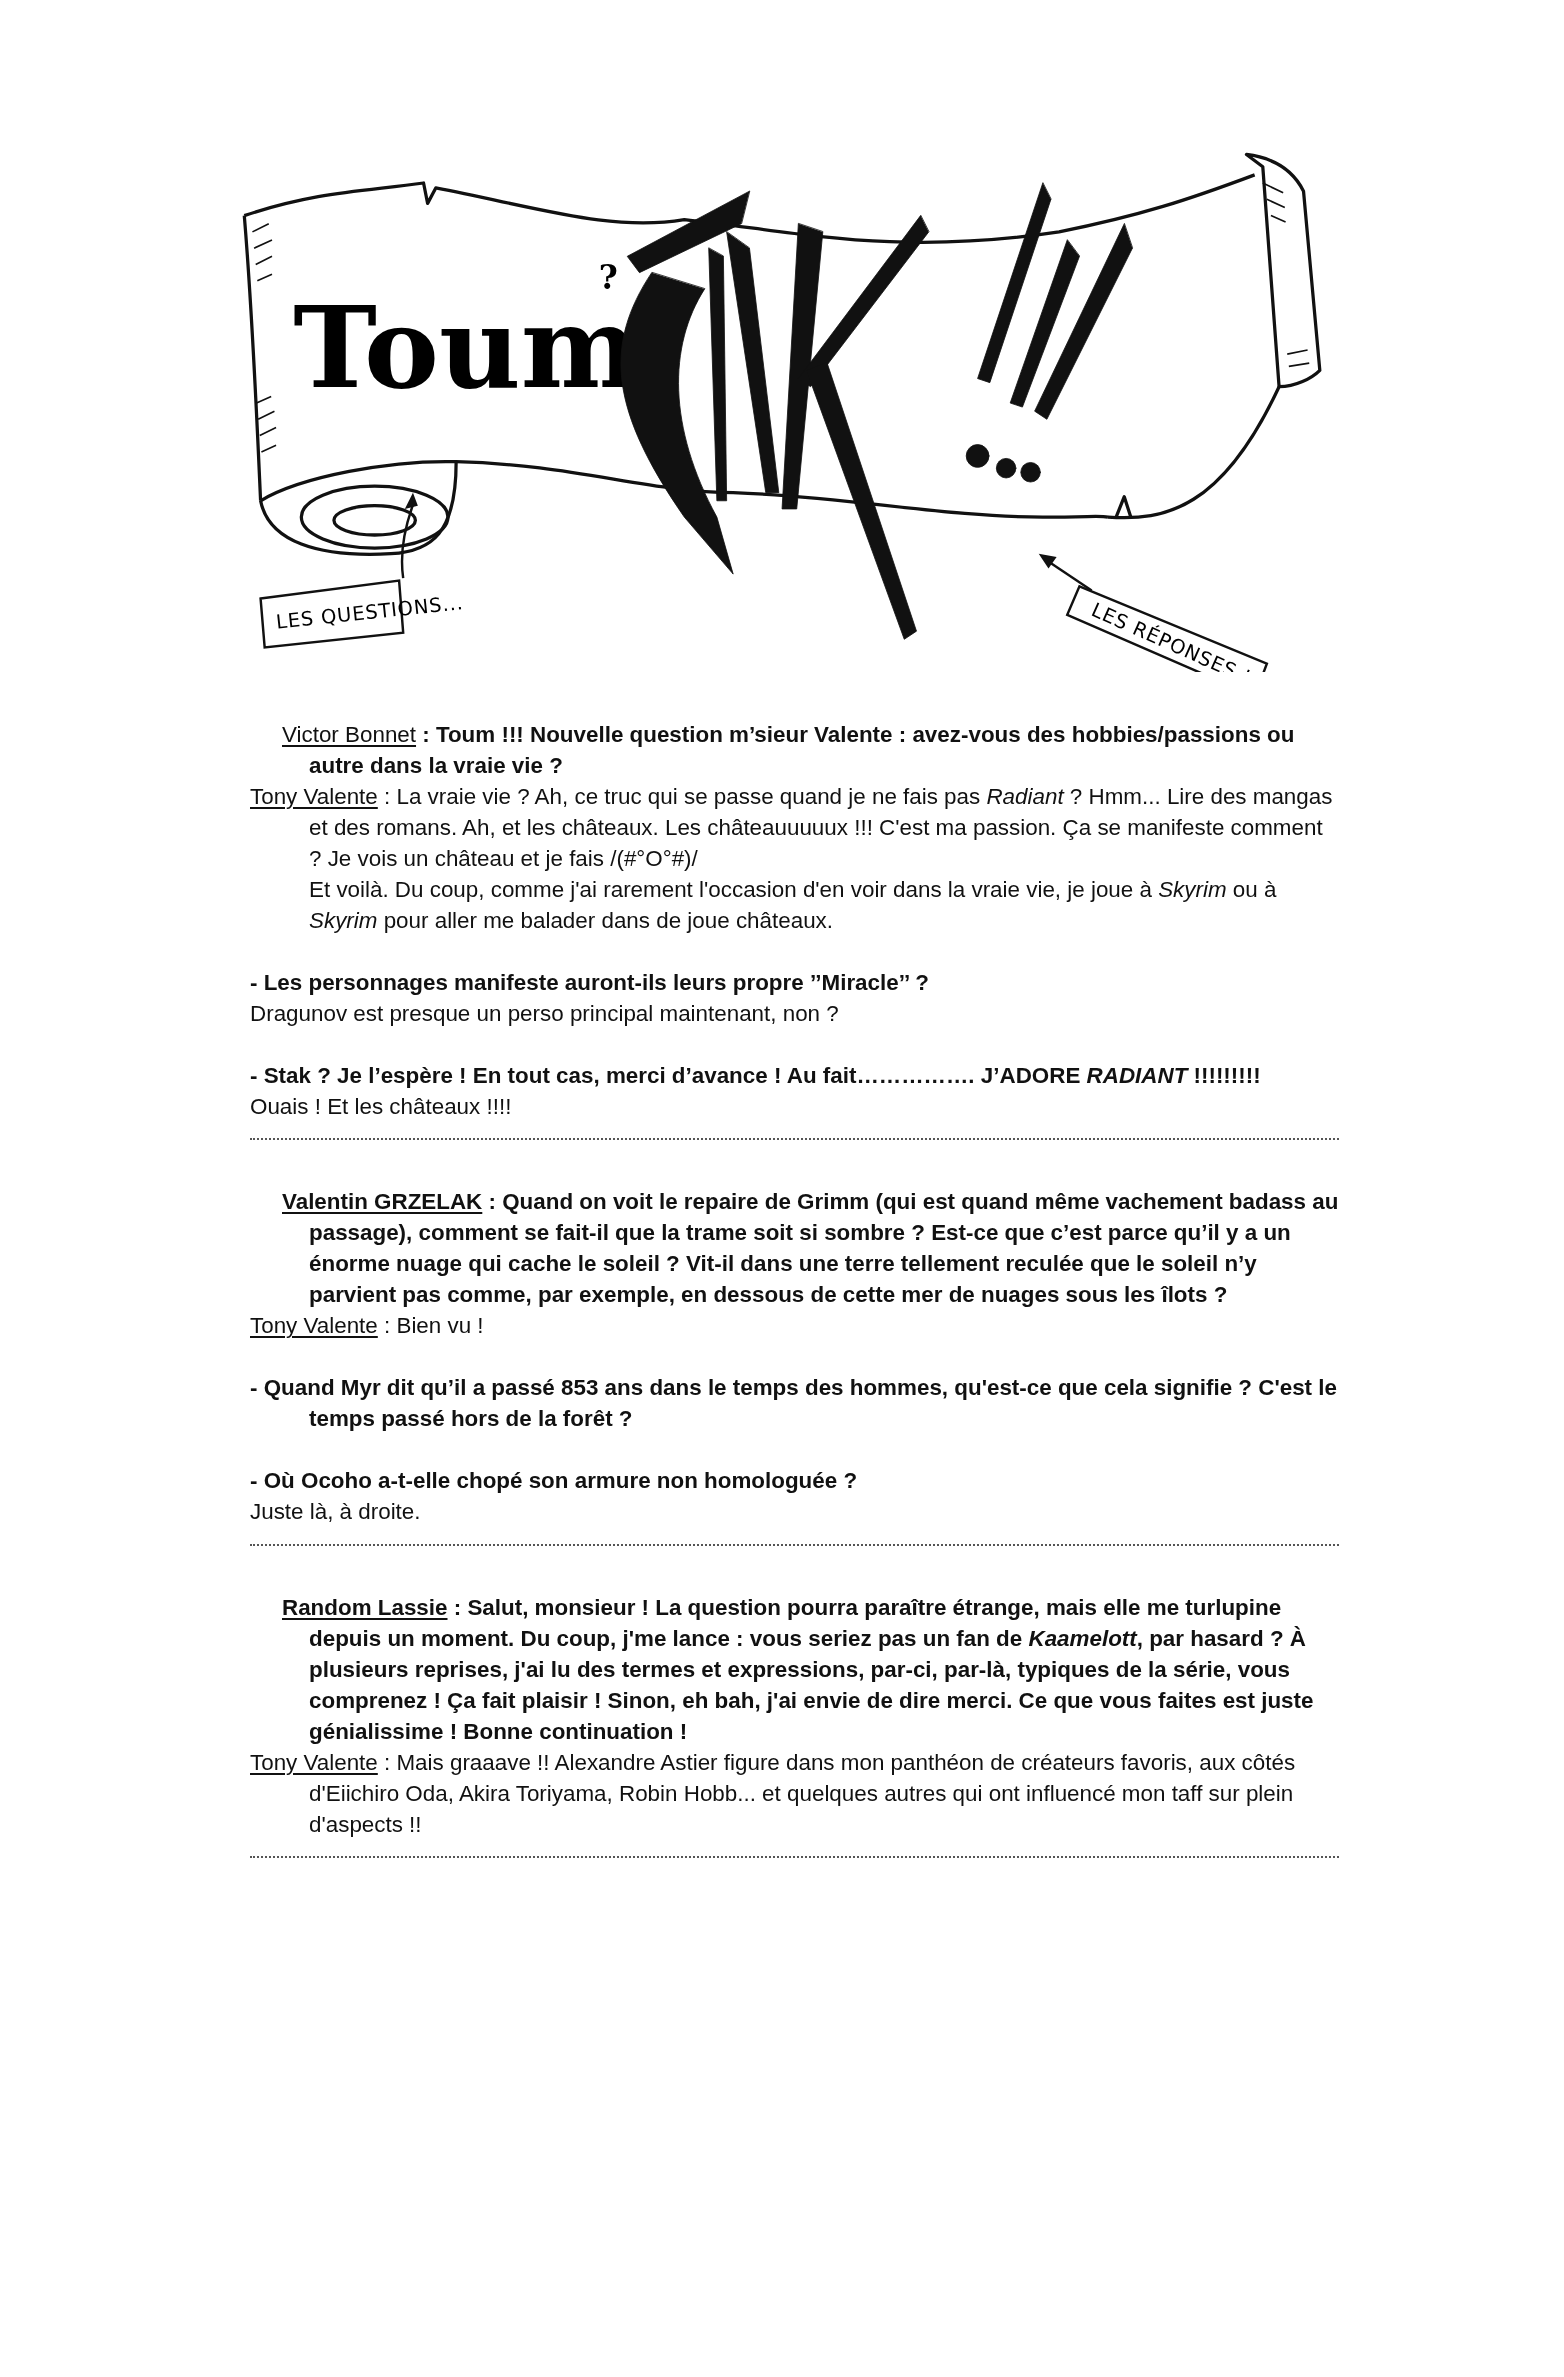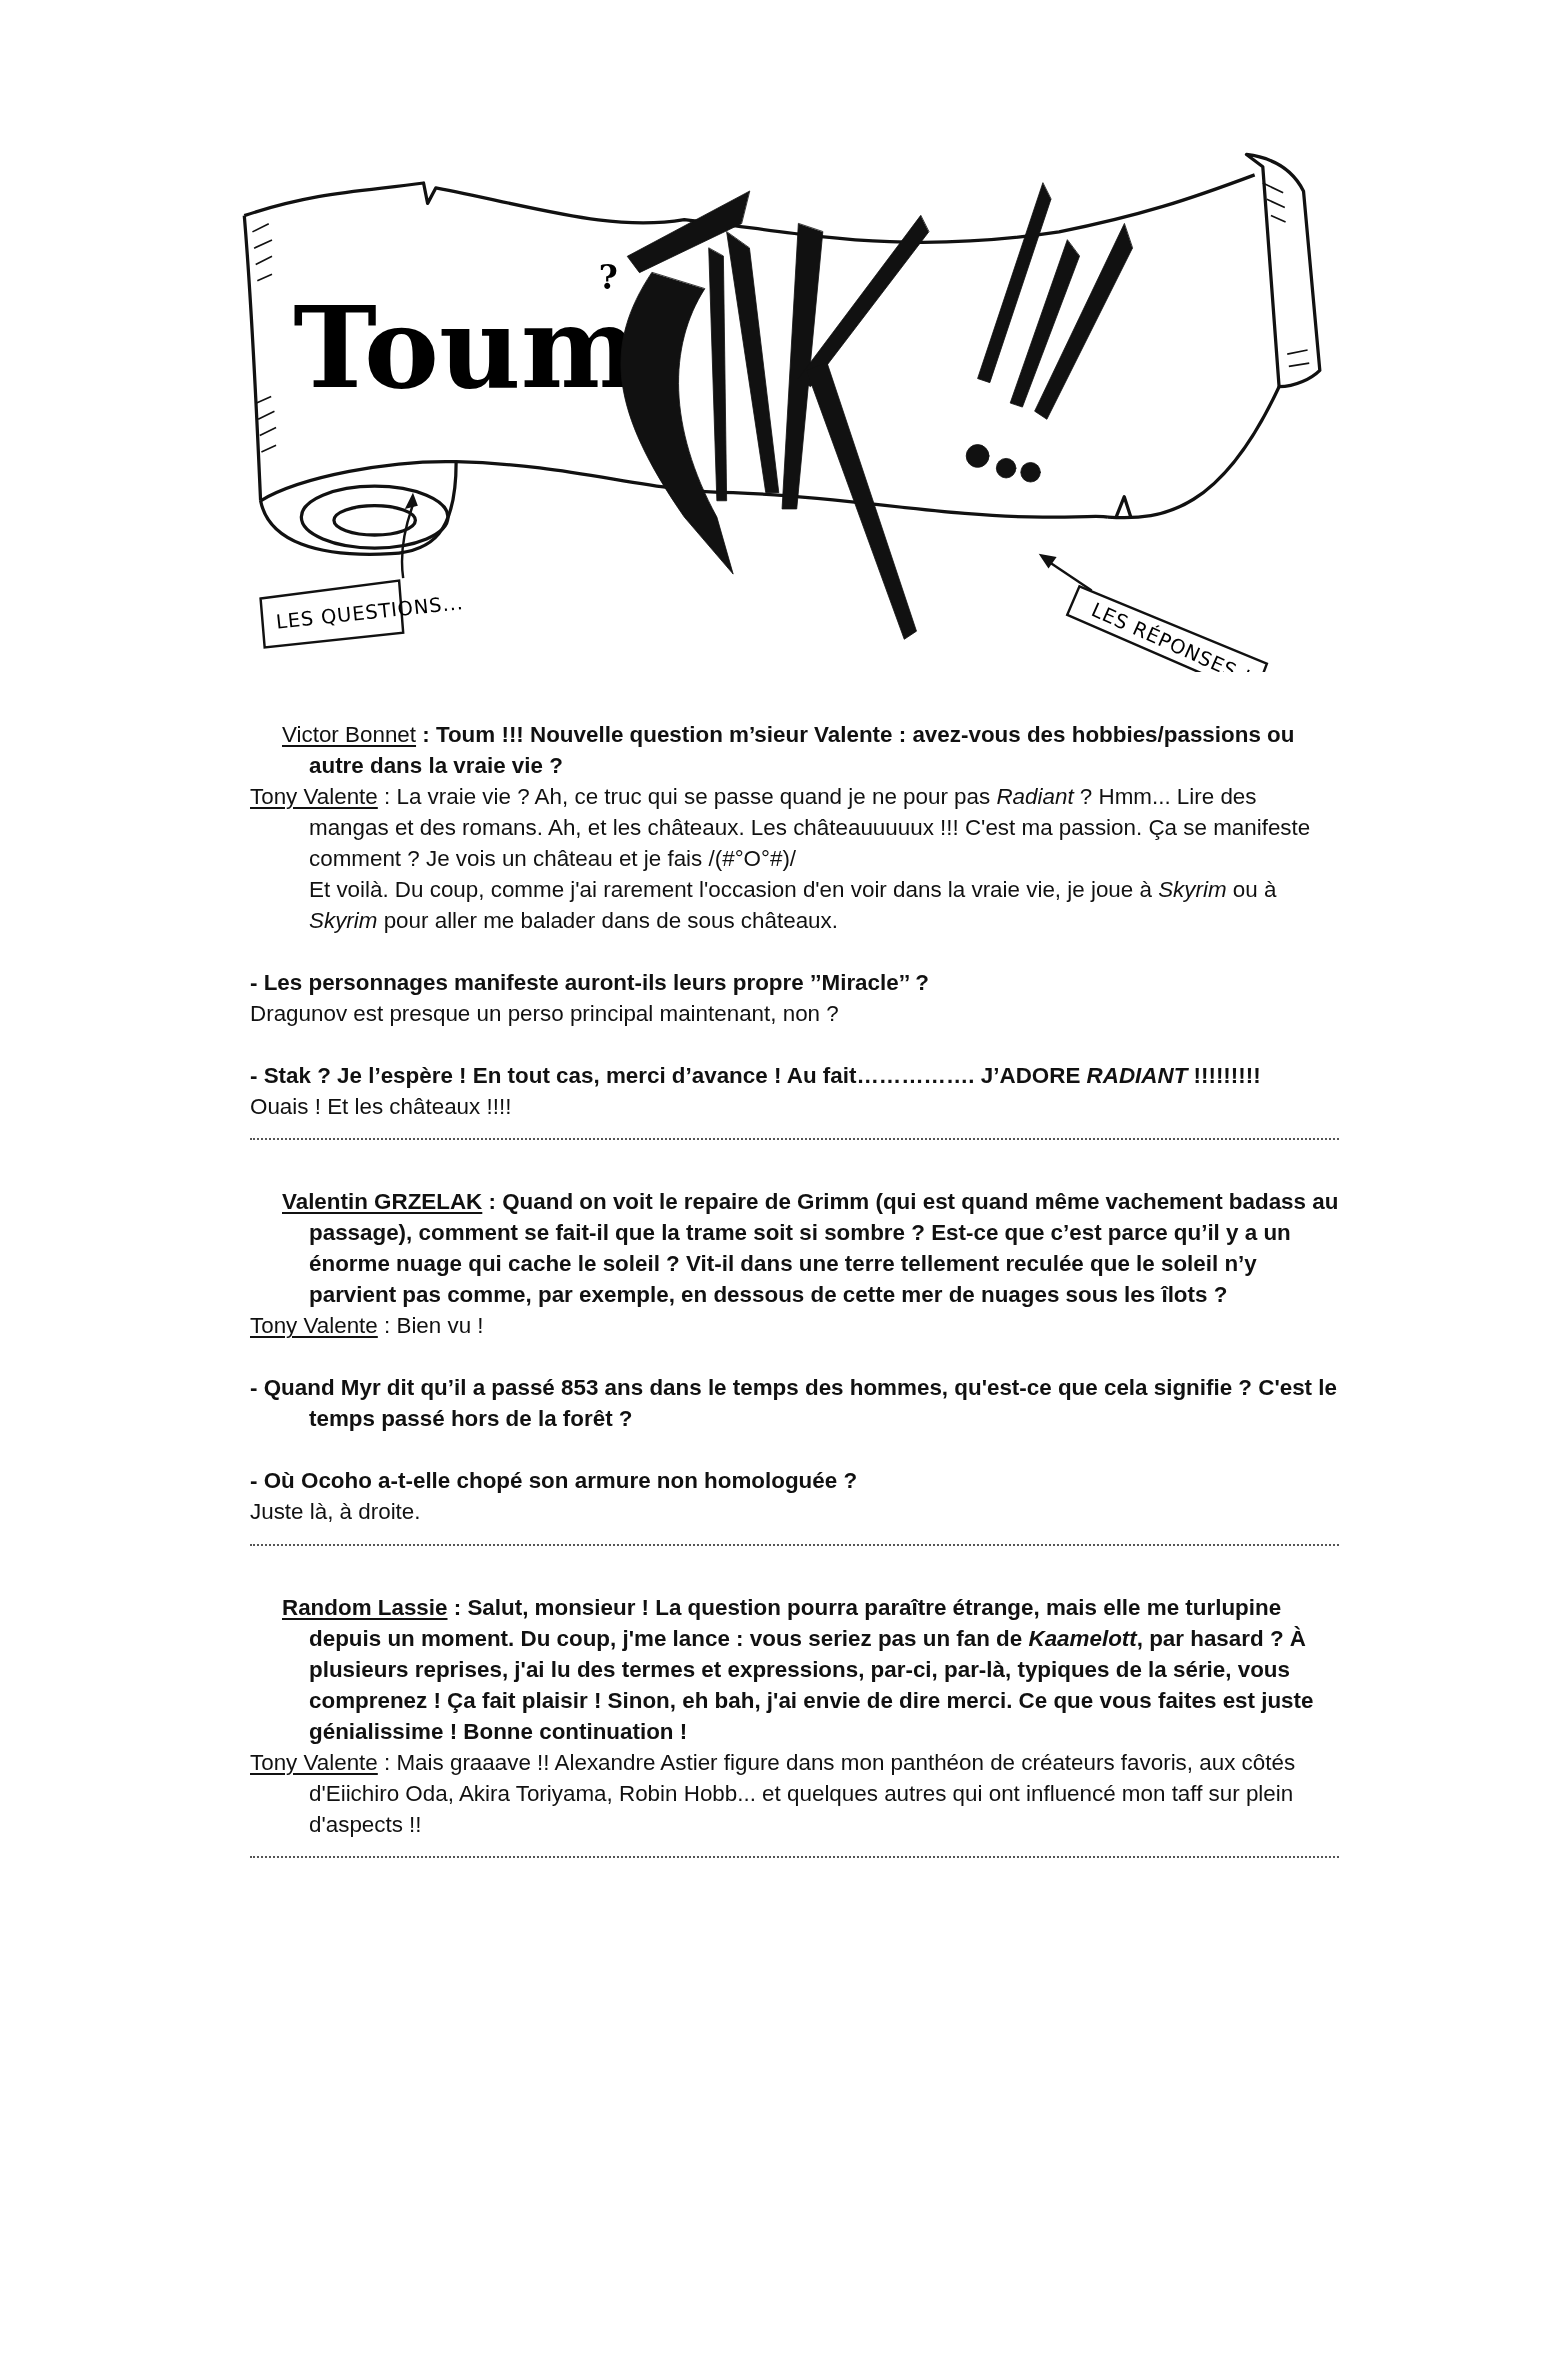--- a/index.html
+++ b/index.html
@@ -82,24 +82,24 @@
   </svg>
 </div>
 
 <div class="article">
 
   <section>
     <p class="para q">
       <span class="speaker">Victor Bonnet</span><span> : Toum !!! Nouvelle question m’sieur Valente : avez-vous des hobbies/passions ou autre dans la vraie vie ?</span>
     </p>
     <p class="para a">
-      <span class="speaker">Tony Valente</span><span> : La vraie vie ? Ah, ce truc qui se passe quand je ne pour pas </span><em>Radiant</em><span> ? Hmm... Lire des mangas et des romans. Ah, et les châteaux. Les châteauuuuux !!! C'est ma passion. Ça se manifeste comment ? Je vois un château et je fais /(#°O°#)/</span>
+      <span class="speaker">Tony Valente</span><span> : La vraie vie ? Ah, ce truc qui se passe quand je ne fais pas </span><em>Radiant</em><span> ? Hmm... Lire des mangas et des romans. Ah, et les châteaux. Les châteauuuuux !!! C'est ma passion. Ça se manifeste comment ? Je vois un château et je fais /(#°O°#)/</span>
     </p>
     <p class="para a" style="padding-left:59px;text-indent:0">
-      <span>Et voilà. Du coup, comme j'ai rarement l'occasion d'en voir dans la vraie vie, je joue à </span><em>Skyrim</em><span> ou à </span><em>Skyrim</em><span> pour aller me balader dans de sous châteaux.</span>
+      <span>Et voilà. Du coup, comme j'ai rarement l'occasion d'en voir dans la vraie vie, je joue à </span><em>Skyrim</em><span> ou à </span><em>Skyrim</em><span> pour aller me balader dans de joue châteaux.</span>
     </p>
     <div class="gap"></div>
     <p class="para q">- Les personnages manifeste auront-ils leurs propre ’’Miracle’’ ?</p>
     <p class="para a">Dragunov est presque un perso principal maintenant, non ?</p>
     <div class="gap"></div>
     <p class="para q">
       <span>- Stak ? Je l’espère ! En tout cas, merci d’avance ! Au fait……………. J’ADORE </span><em>RADIANT</em><span> !!!!!!!!!</span>
     </p>
     <p class="para a">Ouais ! Et les châteaux !!!!</p>
     <div class="sep"></div>

